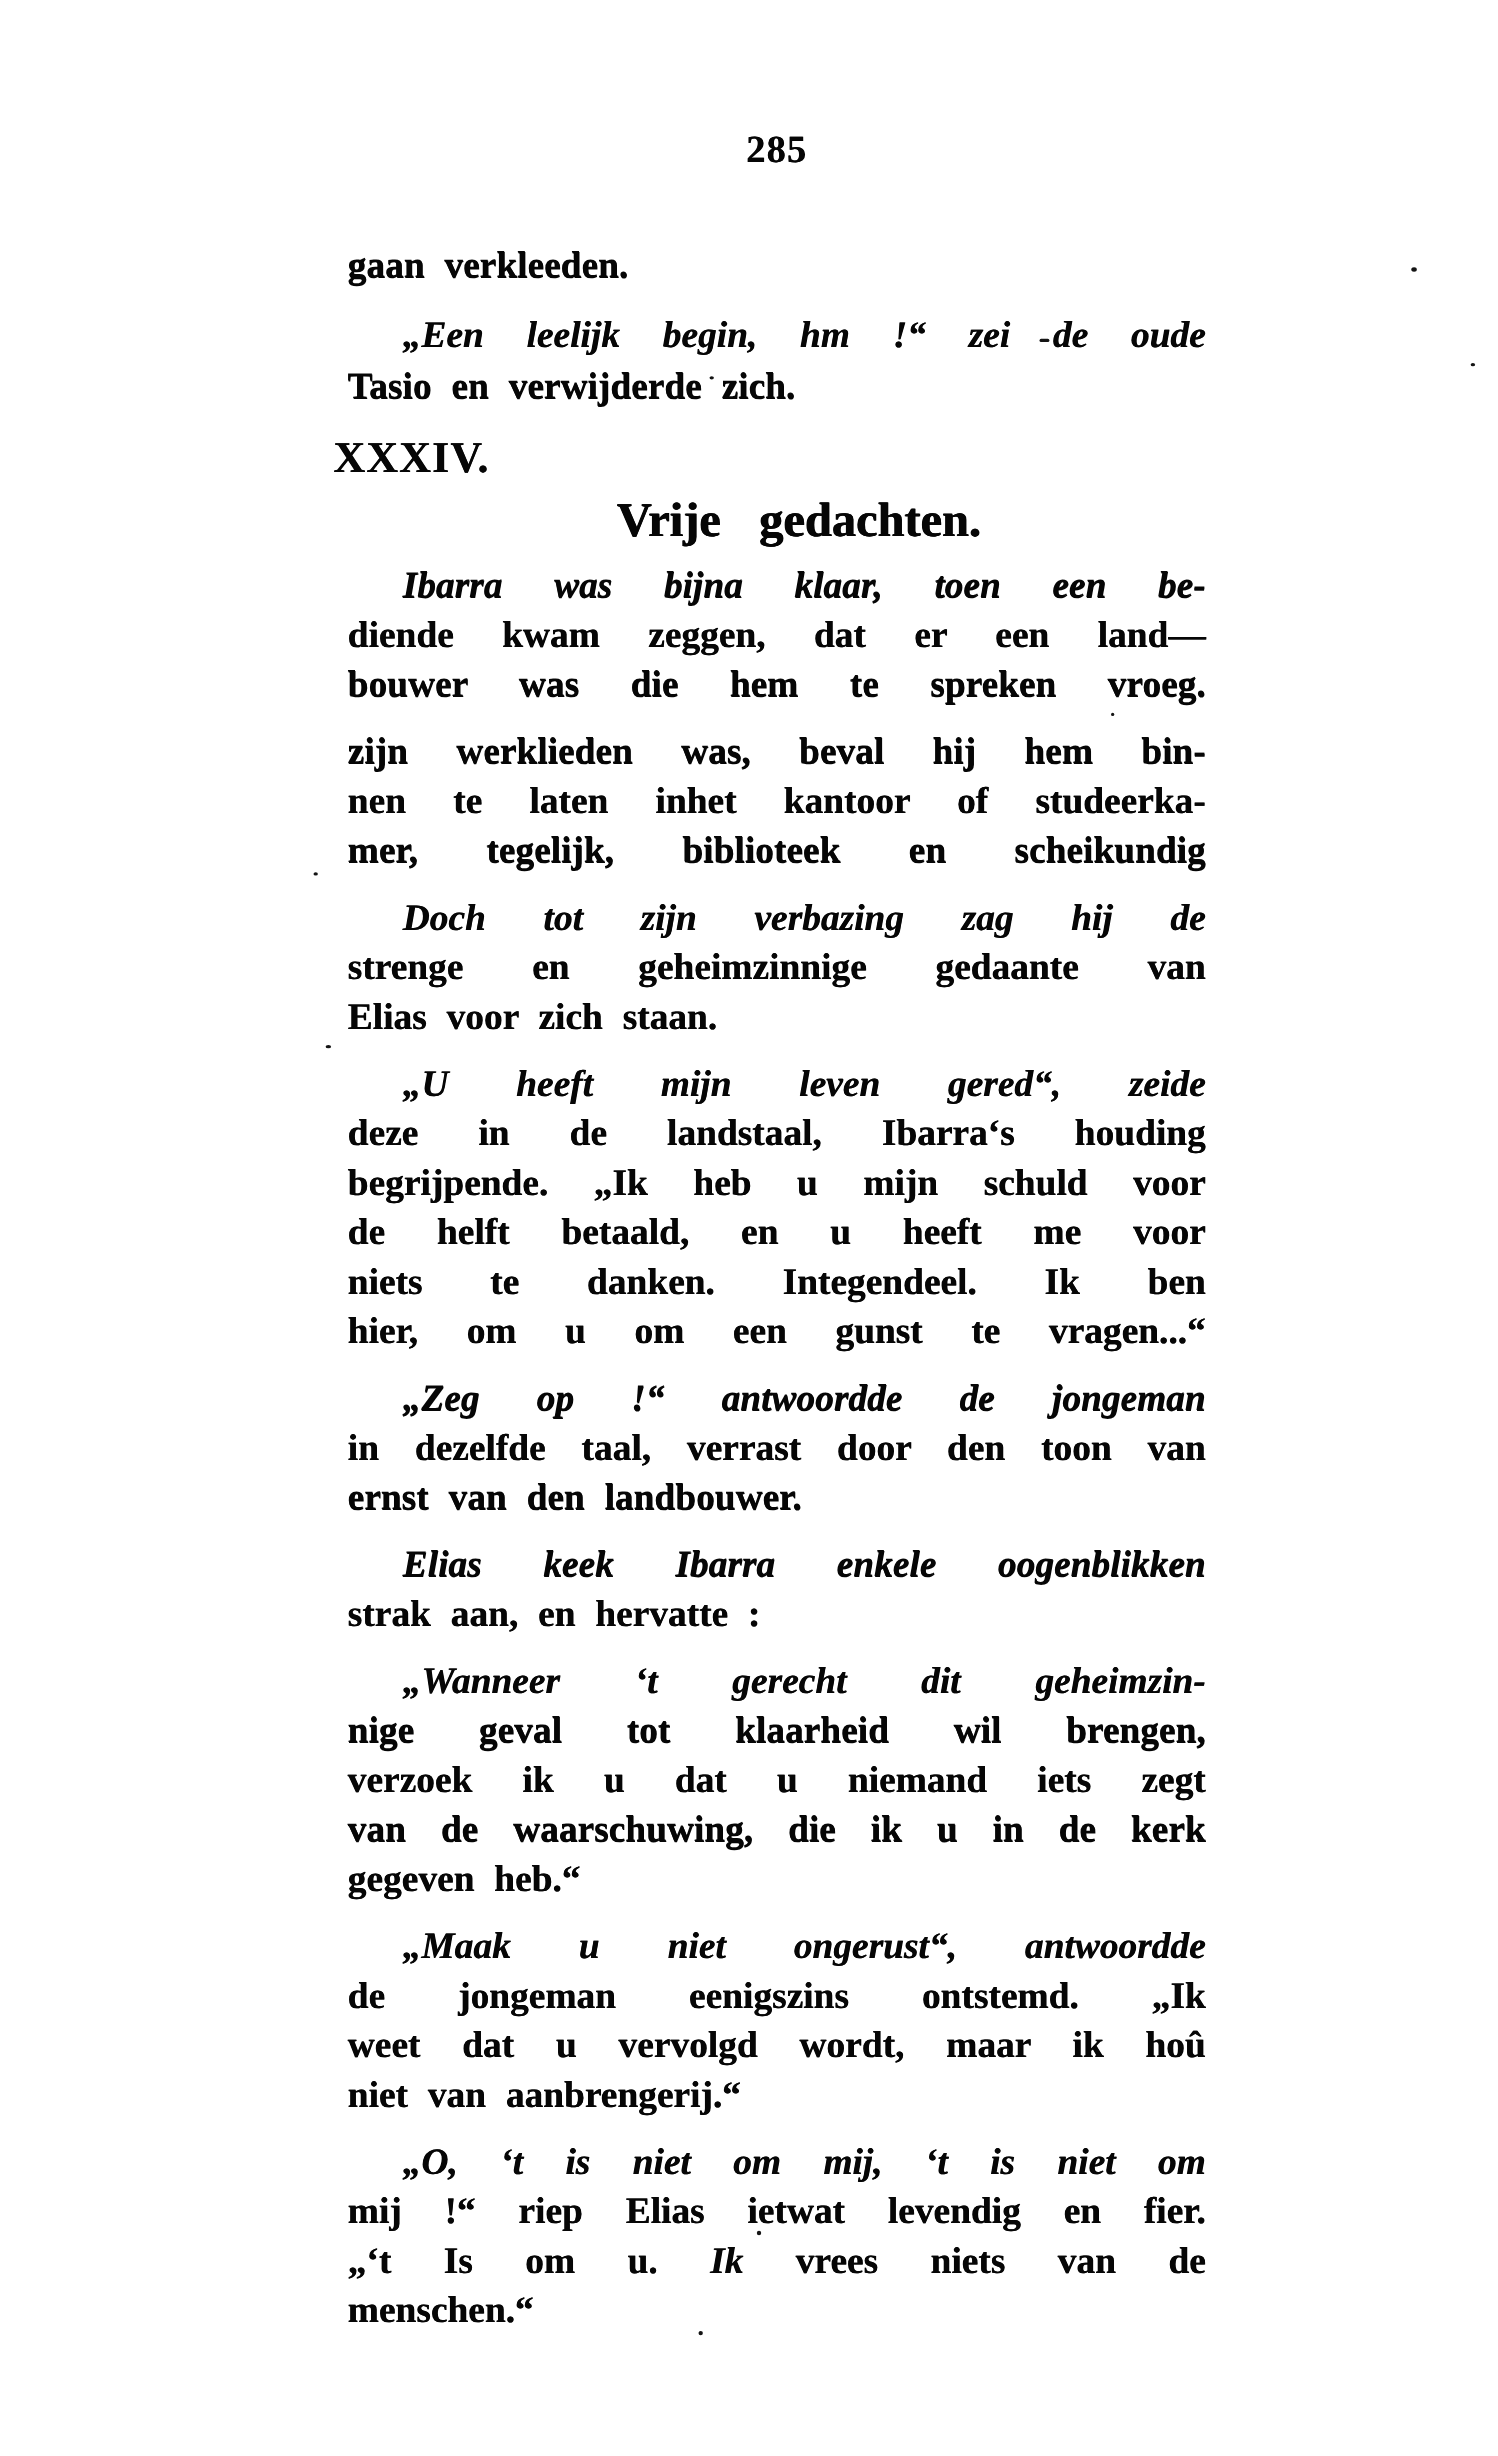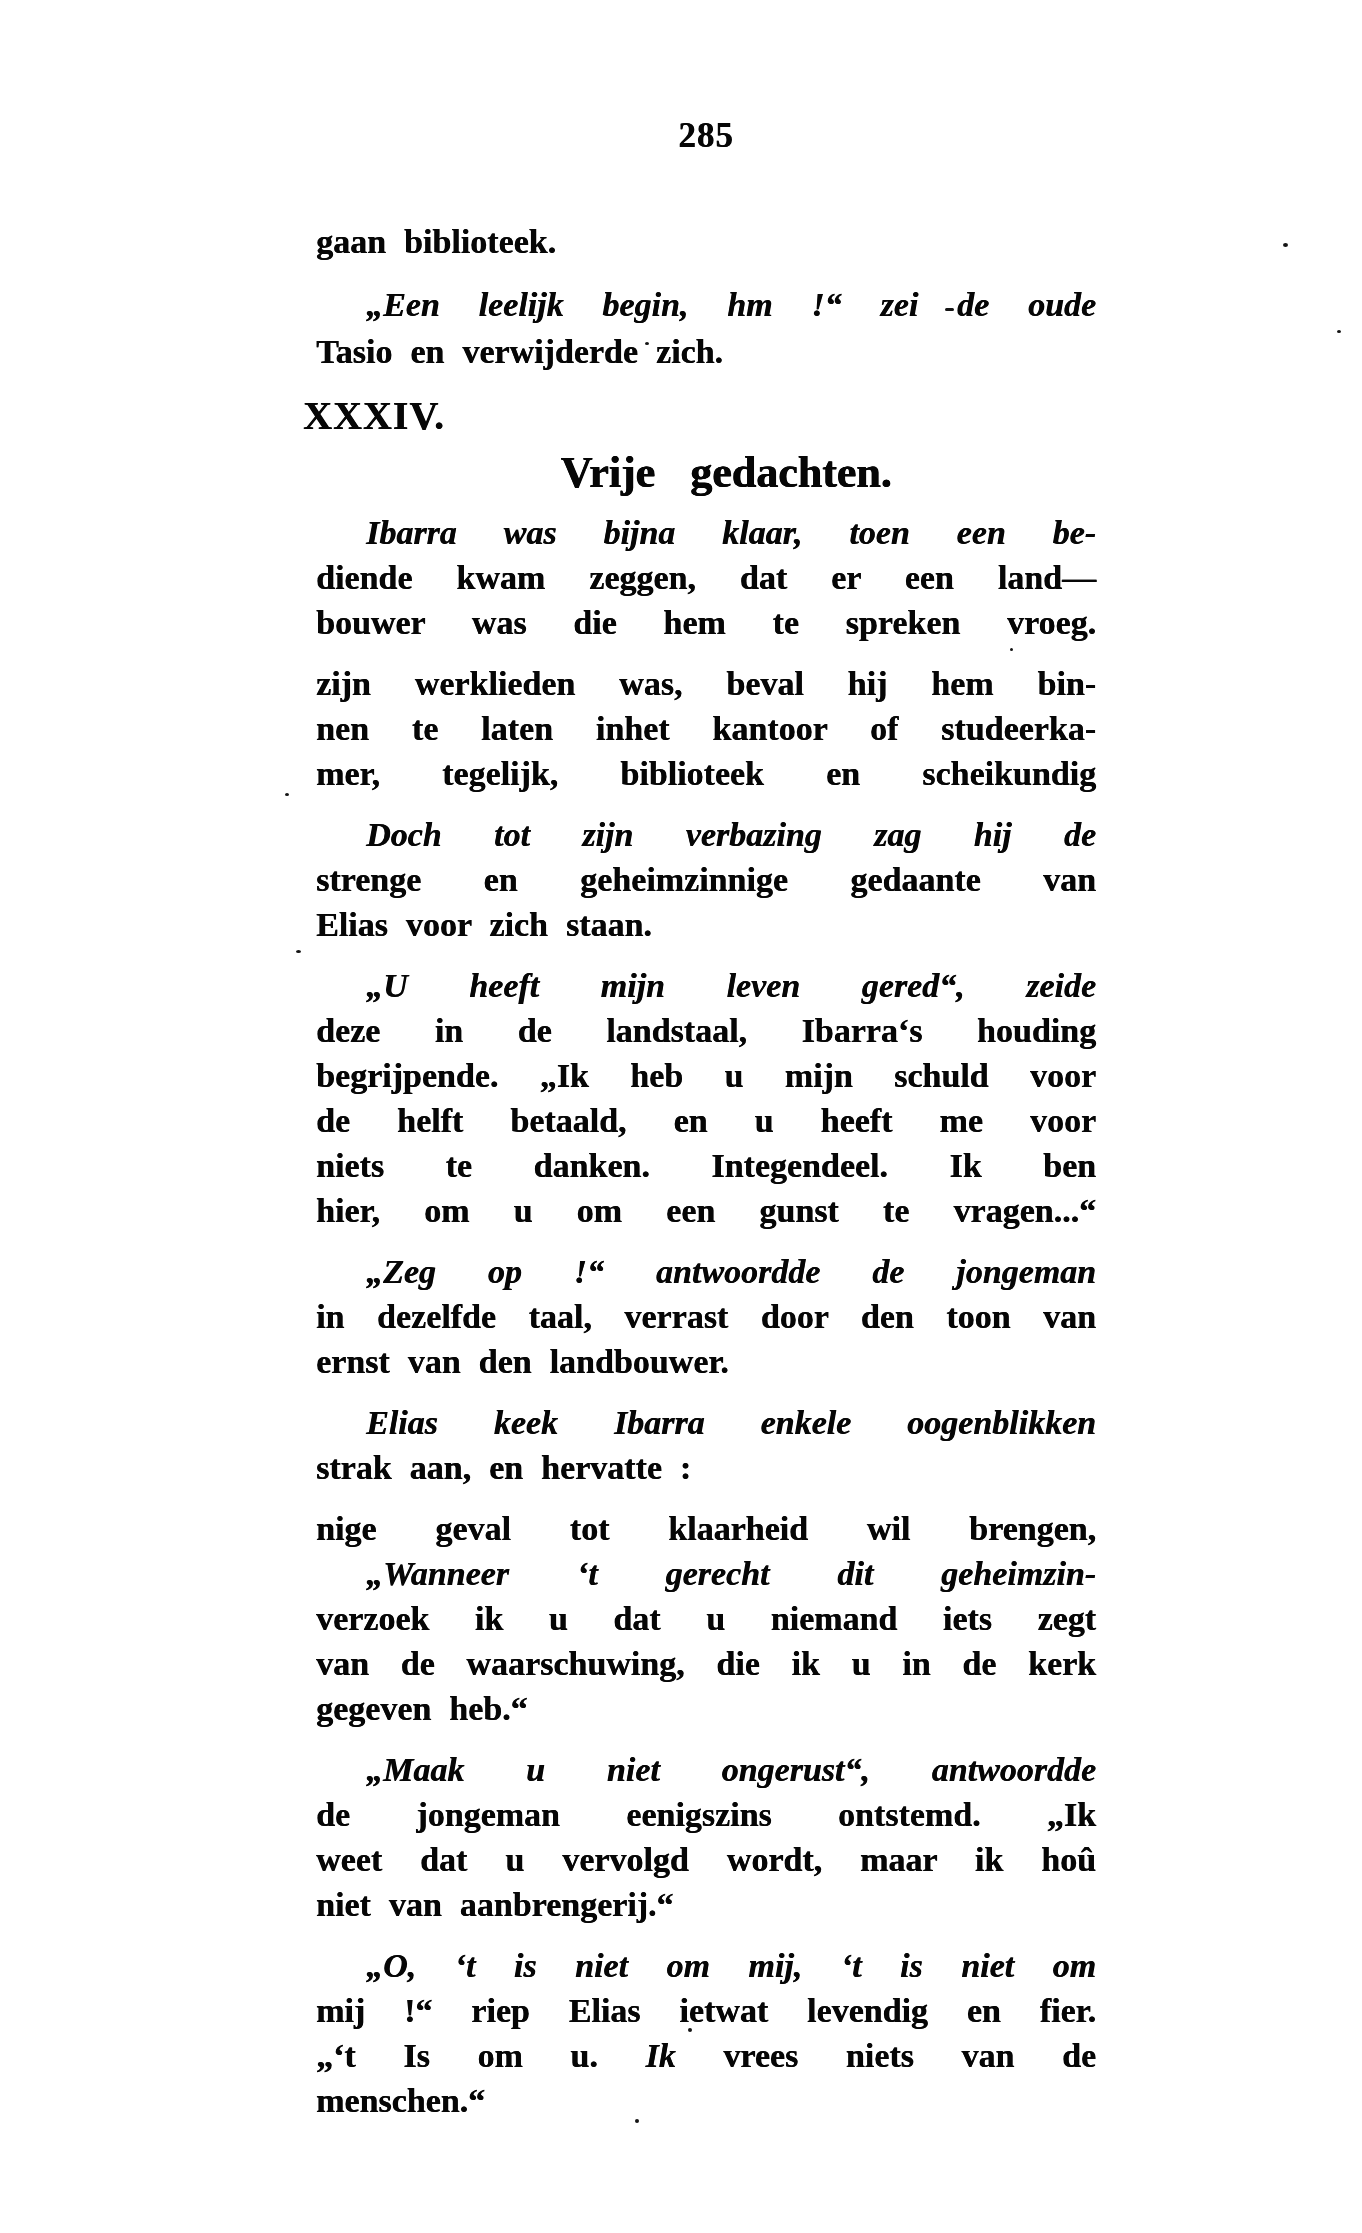--- a/index.html
+++ b/index.html
@@ -67,21 +67,21 @@
 <body>
 
 <div class="page">
   <div class="text-block">
 
     <div class="pageno">285</div>
 
     <div class="front">
       <p class="para">
         </p>
-        <div class="line l">gaan biblioteek.</div>
+        <div class="line l">gaan verkleeden.</div>
       <p></p>
       <p class="para">
         </p>
         <div class="line j i">„Een leelijk begin, hm !“ zei de oude</div>
         <div class="line l">Tasio en verwijderde zich.</div>
       <p></p>
     </div>
 
     <div class="chapter">XXXIV.</div>
     <div class="title">Vrije gedachten.</div>
@@ -120,22 +120,22 @@
         <div class="line j">in dezelfde taal, verrast door den toon van</div>
         <div class="line l">ernst van den landbouwer.</div>
       <p></p>
       <p class="para">
         </p>
         <div class="line j i">Elias keek Ibarra enkele oogenblikken</div>
         <div class="line l">strak aan, en hervatte :</div>
       <p></p>
       <p class="para">
         </p>
+        <div class="line j i">„Wanneer ‘t gerecht dit geheimzin-</div>
         <div class="line j">nige geval tot klaarheid wil brengen,</div>
-        <div class="line j i">„Wanneer ‘t gerecht dit geheimzin-</div>
         <div class="line j">verzoek ik u dat u niemand iets zegt</div>
         <div class="line j">van de waarschuwing, die ik u in de kerk</div>
         <div class="line l">gegeven heb.“</div>
       <p></p>
       <p class="para">
         </p>
         <div class="line j i">„Maak u niet ongerust“, antwoordde</div>
         <div class="line j">de jongeman eenigszins ontstemd. „Ik</div>
         <div class="line j">weet dat u vervolgd wordt, maar ik hoû</div>
         <div class="line l">niet van aanbrengerij.“</div>

